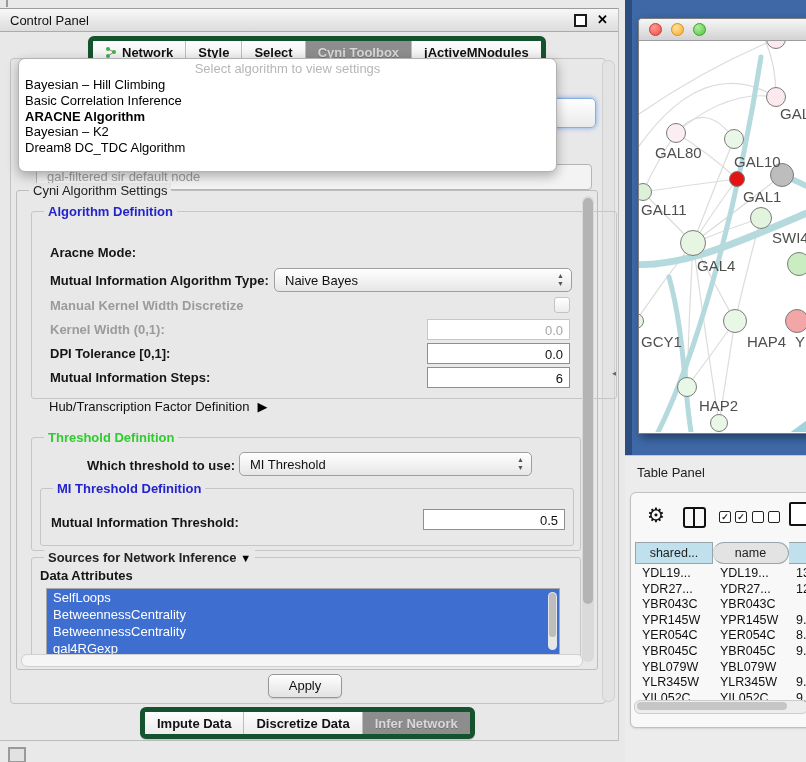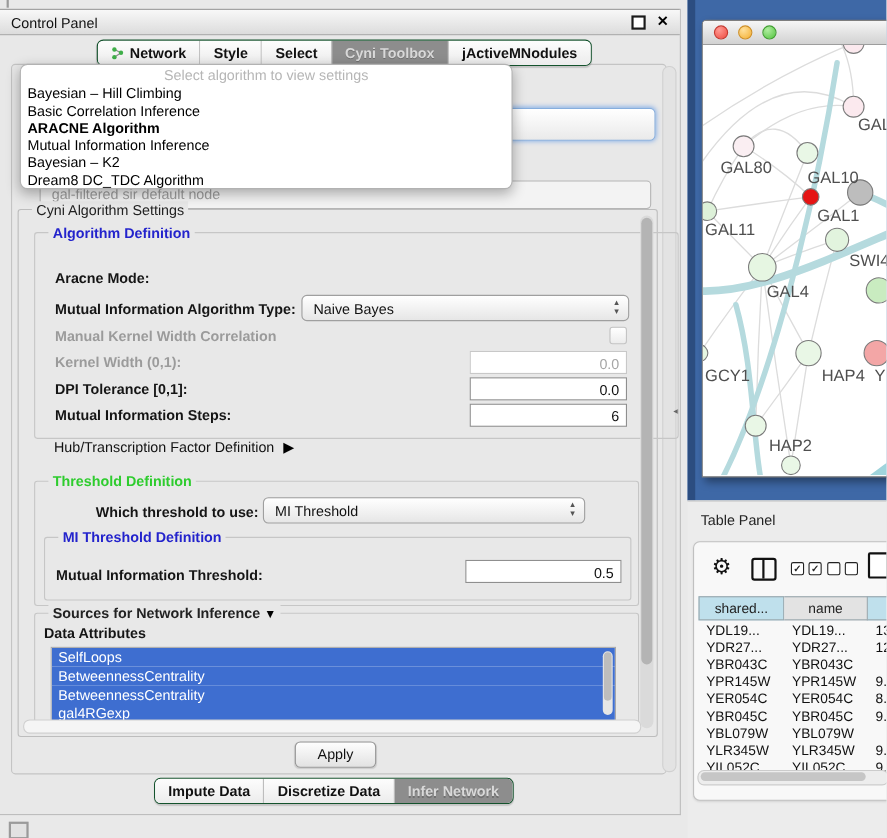--- a/index.html
+++ b/index.html
@@ -11,21 +11,21 @@
   .cp{position:absolute;left:0;top:8px;width:618px;height:732px;background:#e8e8e8;
       border-right:1px solid #bdbdbd;border-bottom:1px solid #bdbdbd;}
   .cp-titlebar{height:22px;background:linear-gradient(#f8f8f8,#dcdcdc);
       border-top:1px solid #9c9c9c;border-bottom:1px solid #ababab;
       display:flex;align-items:center;padding:0 10px;font-size:13px;color:#111;}
   .cp-title{flex:1;}
   .cp-btn{margin-left:10px;cursor:default;}
   .sq-icon{width:9px;height:9px;border:2px solid #1a1a1a;background:#fff;}
   .x-icon{font-size:13px;font-weight:bold;color:#000;line-height:12px;}
 
-  .tab-group{position:absolute;display:flex;height:22px;border:1px solid #14532d;
+  .tab-group{position:absolute;display:flex;height:22px;border:5px solid #14532d;
       border-radius:6px;overflow:hidden;background:#f5f5f5;box-shadow:0 1px 1px rgba(0,0,0,.15);}
   .tab{display:flex;align-items:center;gap:5px;padding:0 12px;font-size:13px;font-weight:bold;
       color:#111;background:linear-gradient(#fdfdfd,#ececec);border-right:1px solid #bdbdbd;}
   .tab:last-child{border-right:none;}
   .tab.selected{background:#8d8d8d;color:#d9d9d9;text-shadow:0 1px 0 rgba(0,0,0,.2);}
   .top-tabs{top:28px;left:88px;}
   .bottom-tabs{top:699px;left:140px;}
 
   .content-frame{position:absolute;left:10px;top:50px;width:594px;height:644px;
       border:1px solid #c4c4c4;border-radius:4px;}
@@ -33,21 +33,21 @@
       background:#e3e3e3;border:1px solid #d0d0d0;border-radius:6px;}
 
   
   .combo-focus{position:absolute;left:28px;top:90px;width:566px;height:28px;border-radius:5px;
       background:linear-gradient(#fff,#eaeaea);border:1px solid #86aede;box-shadow:0 0 5px #7aa8e8;z-index:1;}
   .combo-ghost{position:absolute;left:36px;top:156px;width:534px;height:24px;
       border:1px solid #b5b5b5;border-radius:4px;background:#f3f3f3;color:#9d9d9d;
       font-size:13px;line-height:24px;padding:0 10px;z-index:1;white-space:nowrap;overflow:hidden;}
 
   
-  .popup{position:absolute;left:18px;top:50px;width:448px;height:114px;background:#fff;
+  .popup{position:absolute;left:18px;top:50px;width:539px;height:114px;background:#fff;
       border:1px solid #b2b2b2;border-radius:7px;box-shadow:0 4px 12px rgba(0,0,0,.3);
       z-index:10;padding-top:2px;box-sizing:border-box;}
   .popup-prompt{text-align:center;color:#b6b6b6;font-size:13px;height:16px;line-height:15px;}
   .algo-item{font-size:13px;line-height:15.8px;padding:0 6px;color:#000;white-space:nowrap;}
   .algo-item.bold{font-weight:bold;}
 
   
   .settings{position:absolute;left:16px;top:182px;width:580px;height:478px;background:#e8e8e8;
       border:1px solid #bdbdbd;border-radius:3px;z-index:2;}
   .legend{position:absolute;top:-8px;left:12px;background:#e8e8e8;padding:0 4px;
@@ -108,21 +108,21 @@
   .cols-icon{position:absolute;left:52px;top:14px;width:19px;height:17px;border:2px solid #111;border-radius:3px;}
   .cols-icon::after{content:"";position:absolute;left:8px;top:0;width:2px;height:17px;background:#111;}
   .cb-pair{position:absolute;display:flex;gap:4px;}
   .cb{width:10px;height:10px;border:1.5px solid #222;border-radius:2px;font-size:9px;line-height:10px;
       text-align:center;color:#222;font-weight:bold;background:#fff;}
   .doc-icon{position:absolute;left:158px;top:9px;width:15px;height:20px;border:2px solid #111;border-radius:2px;background:#fff;}
   .tp-thead{position:absolute;top:49px;left:4px;display:flex;height:22px;z-index:2;}
   .th{box-sizing:border-box;border:1px solid #98a6ac;font-size:12.5px;color:#222;
       display:flex;align-items:center;justify-content:center;background:#bfe0ec;}
   .th.c1{width:78px;}
-  .th.c2{width:76px;border-left:none;background:#e3e3e3;}
+  .th.c2{width:76px;border-left:none;background:#e3e3e3;border-radius:11px;}
   .th.c3{width:80px;border-left:none;}
   .tp-rows{position:absolute;top:73px;left:4px;width:240px;height:136px;overflow:hidden;z-index:1;}
   .tr{display:flex;height:15.6px;font-size:12.5px;line-height:15.6px;color:#111;}
   .td{box-sizing:border-box;padding-left:7px;white-space:nowrap;overflow:hidden;}
   .td.c1{width:78px;} .td.c2{width:76px;} .td.c3{width:80px;}
   .tp-hscroll{position:absolute;left:3px;top:207px;width:172px;height:12px;background:#ededed;
       border:1px solid #cccccc;border-radius:6px;z-index:3;}
   .tp-hscroll .thumb{position:absolute;left:2px;top:1px;width:150px;height:8px;background:#c6c6c6;border-radius:4px;}
 
   .split-arrow{position:absolute;left:612px;top:368px;font-size:9px;color:#666;}
@@ -176,41 +176,40 @@
 
     <div class="combo-focus"></div>
     <div class="combo-ghost">gal-filtered sir default node</div>
 
     <div class="popup">
       <div class="popup-prompt">Select algorithm to view settings</div>
       <div>
           <div class="algo-item">Bayesian – Hill Climbing</div>
           <div class="algo-item">Basic Correlation Inference</div>
           <div class="algo-item bold">ARACNE Algorithm</div>
-          <div class="algo-item">Mutual Information Inference</div>
           <div class="algo-item">Bayesian – K2</div>
           <div class="algo-item">Dream8 DC_TDC Algorithm</div>
         </div>
     </div>
 
     <div class="settings">
       <span class="legend plain">Cyni Algorithm Settings</span>
 
       <div class="group" style="left:14px;top:20px;width:548px;height:186px;padding-left:36px;">
         <span class="legend blue">Algorithm Definition</span>
 
         <span class="lbl" style="left:18px;top:33px;">Aracne Mode:</span>
 
         <span class="lbl" style="left:18px;top:61px;">Mutual Information Algorithm Type:</span>
         <div class="combo" style="left:242px;top:56px;width:298px;">
           <span>Naive Bayes</span>
           <span class="arrows">▲<br>▼</span>
         </div>
 
-        <span class="lbl dis" style="left:18px;top:86px;">Manual Kernel Width Correlation</span>
+        <span class="lbl dis" style="left:18px;top:86px;">Manual Kernel Width Discretize</span>
         <div class="checkbox" style="left:522px;top:85px;"></div>
 
         <span class="lbl dis" style="left:18px;top:110px;">Kernel Width (0,1):</span>
         <div class="field dis" style="left:395px;top:107px;width:143px;">0.0</div>
 
         <span class="lbl" style="left:18px;top:134px;">DPI Tolerance [0,1]:</span>
         <div class="field" style="left:395px;top:131px;width:143px;">0.0</div>
 
         <span class="lbl" style="left:18px;top:158px;">Mutual Information Steps:</span>
         <div class="field" style="left:395px;top:155px;width:143px;">6</div>

